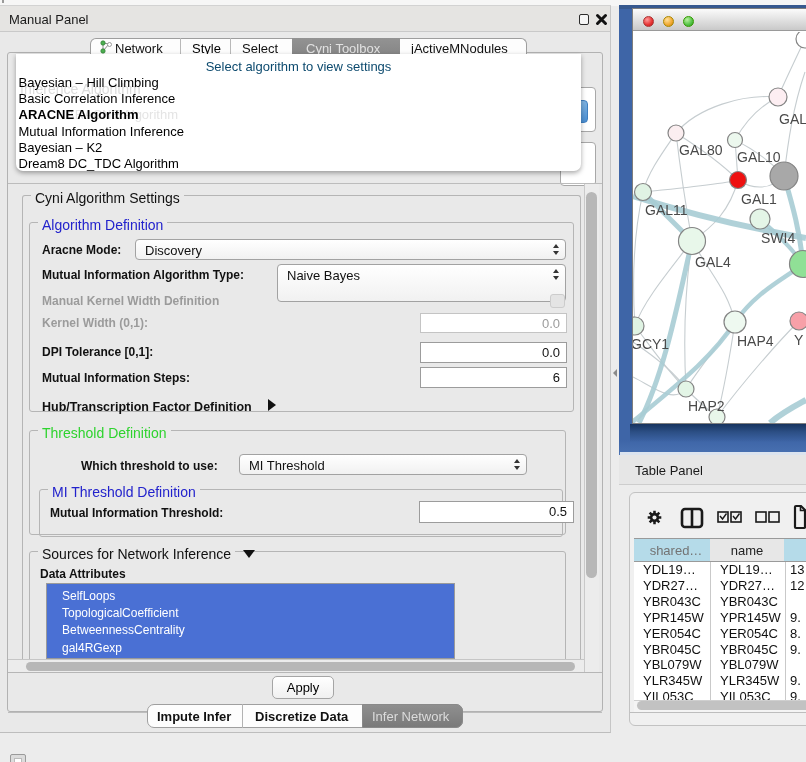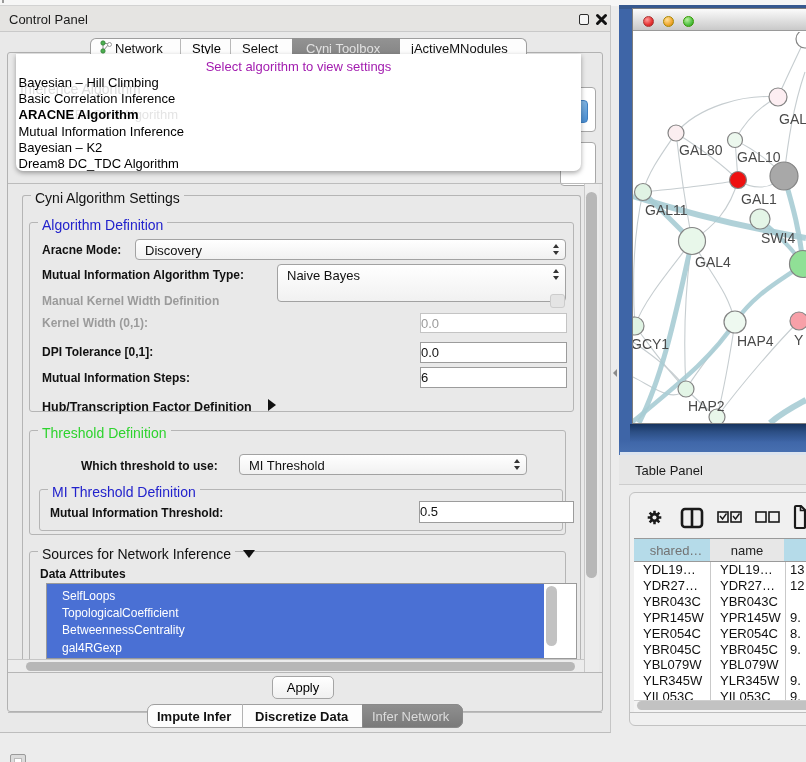--- a/index.html
+++ b/index.html
@@ -1,40 +1,40 @@
 <!DOCTYPE html>
 <html><head><meta charset="utf-8">
 <style>
 html,body{margin:0;padding:0}
 body{width:806px;height:762px;position:relative;overflow:hidden;
  font-family:"Liberation Sans",sans-serif;background:#ececec}
 .a{position:absolute;box-sizing:border-box}
 .lbl{font-size:12px;font-weight:bold;color:#111;white-space:nowrap}
 .dlbl{font-size:12px;font-weight:bold;color:#9b9b9b;white-space:nowrap}
 .fld{background:#fff;border:1px solid #9c9c9c;font-size:13px;color:#111;
- padding:2px 6px 0 0;white-space:nowrap}
+ text-align:right;padding:2px 6px 0 0;white-space:nowrap}
 .combo{background:linear-gradient(#ffffff,#f1f1f1);border:1px solid #a2a2a2;
  border-radius:4px;font-size:13px;color:#111;padding:3px 0 0 9px;white-space:nowrap}
 .grp{border:1px solid #b5b5b5;border-radius:3px}
 .gtit{position:absolute;top:-6px;left:8px;background:#e9e9e9;padding:0 4px;
  font-size:14px;white-space:nowrap}
 .tri-u{width:0;height:0;border-left:3.5px solid transparent;border-right:3.5px solid transparent;
  border-bottom:4.5px solid #333;position:absolute}
 .tri-d{width:0;height:0;border-left:3.5px solid transparent;border-right:3.5px solid transparent;
  border-top:4.5px solid #333;position:absolute}
 </style></head>
 <body>
 
 <div class="a" style="left:0;top:0;width:806px;height:6px;background:#f6f6f6"></div>
 <div class="a" style="left:2px;top:0;width:2px;height:3px;background:#9a9a9a"></div>
 
 <div class="a" style="left:0;top:5px;width:611px;height:728px;background:#e9e9e9;
  border-right:1px solid #c6c6c6;border-bottom:1px solid #bdbdbd;border-top:1px solid #d2d2d2"></div>
 <div class="a" style="left:0;top:6px;width:610px;height:26px;background:#e5e4e2;border-bottom:1px solid #c9c9c9"></div>
-<div class="a" style="left:9px;top:12px;font-size:13px;color:#1a1a1a">Control Panel</div>
+<div class="a" style="left:9px;top:12px;font-size:13px;color:#1a1a1a">Manual Panel</div>
 
 <div class="a" style="left:579px;top:14px;width:10px;height:11px;border:1.6px solid #2c2c2c;border-radius:2px;background:#f5f5f5"></div>
 <svg class="a" style="left:595px;top:13px" width="13" height="13" viewBox="0 0 13 13">
  <path d="M2.5 2.5 L10.5 10.5 M10.5 2.5 L2.5 10.5" stroke="#111" stroke-width="3" stroke-linecap="round"></path>
 </svg>
 
 <div class="a" style="left:7px;top:52px;width:596px;height:660px;background:#e9e9e9;
  border:1px solid #b2b2b2;border-radius:3px"></div>
 
 <div class="a" style="left:90px;top:38px;width:437px;height:19px;background:#fdfdfd;
@@ -87,35 +87,35 @@
 <div class="a lbl" style="left:42px;top:400px;font-size:12.5px">Hub/Transcription Factor Definition</div>
 <div class="a" style="left:268px;top:399px;width:0;height:0;border-top:6px solid transparent;border-bottom:6px solid transparent;border-left:8px solid #111"></div>
 
 <div class="a grp" style="left:29px;top:430px;width:537px;height:105px">
  <span class="gtit" style="color:#2ed32e">Threshold Definition</span>
 </div>
 <div class="a lbl" style="left:81px;top:459px">Which threshold to use:</div>
 <div class="a combo" style="left:239px;top:454px;width:288px;height:21px">MI Threshold</div>
 <div class="tri-u" style="left:514px;top:459px"></div>
 <div class="tri-d" style="left:514px;top:466px"></div>
-<div class="a grp" style="left:39px;top:489px;width:524px;height:42px">
+<div class="a grp" style="left:39px;top:489px;width:524px;height:48px">
  <span class="gtit" style="color:#2222cc">MI Threshold Definition</span>
 </div>
 <div class="a lbl" style="left:50px;top:506px">Mutual Information Threshold:</div>
 <div class="a fld" style="left:419px;top:501px;width:155px;height:22px">0.5</div>
 
 <div class="a" style="left:22px;top:540px;width:560px;height:119px;overflow:hidden">
  <div class="a grp" style="left:7px;top:11px;width:537px;height:150px">
   <span class="gtit" style="color:#111">Sources for Network Inference</span>
  </div>
 </div>
 <div class="a" style="left:243px;top:550px;width:0;height:0;border-left:6px solid transparent;border-right:6px solid transparent;border-top:8px solid #111"></div>
 <div class="a lbl" style="left:40px;top:567px">Data Attributes</div>
 
-<div class="a" style="left:46px;top:583px;width:531px;height:76px;background:#fff;border:1px solid #9a9a9a;overflow:hidden">
+<div class="a" style="left:46px;top:583px;width:409px;height:76px;background:#fff;border:1px solid #9a9a9a;overflow:hidden">
  <div class="a" style="left:0;top:0;width:497px;height:76px;background:#4a70d4;color:#fff;font-size:12px;line-height:17.2px;padding:4px 0 0 15px">
   SelfLoops<br>TopologicalCoefficient<br>BetweennessCentrality<br>gal4RGexp
  </div>
  <div class="a" style="left:499px;top:2px;width:11px;height:60px;background:#c2c2c2;border-radius:6px"></div>
 </div>
 
 <div class="a" style="left:8px;top:659px;width:576px;height:13px;background:#ececec;border-top:1px solid #c6c6c6"></div>
 <div class="a" style="left:26px;top:662px;width:549px;height:9px;background:#b7b7b7;border-radius:5px"></div>
 
 <div class="a" style="left:584px;top:184px;width:15px;height:488px;background:#ececec;border-left:1px solid #c9c9c9"></div>
@@ -131,21 +131,21 @@
 <div class="a" style="left:362px;top:704px;width:101px;height:24px;background:linear-gradient(#8f8f8f,#7a7a7a);border:1px solid #8a8a8a;border-radius:0 7px 7px 0"></div>
 <div class="a" style="left:157px;top:709px;font-size:13px;font-weight:bold;color:#111">Impute Infer</div>
 <div class="a" style="left:255px;top:709px;font-size:13px;font-weight:bold;color:#111">Discretize Data</div>
 <div class="a" style="left:372px;top:709px;font-size:13px;font-weight:normal;color:#dcdcdc">Infer Network</div>
 
 <div class="a" style="left:16px;top:54px;width:565px;height:117px;background:#fff;
  border-radius:0 0 7px 7px;box-shadow:0 2px 5px rgba(0,0,0,0.35);z-index:50"></div>
 <div class="a" style="left:20px;top:81px;z-index:50;font-size:14px;color:#dcdcdc">Inference Algorithm</div>
 <div class="a" style="left:66px;top:107px;z-index:50;font-size:13px;color:#e4e4e4">ARACNE Algorithm</div>
 <div class="a" style="left:16px;top:54px;width:565px;z-index:51;font-size:13px">
- <div style="color:#a21caf;text-align:center;padding-top:5px;height:16px">Select algorithm to view settings</div>
+ <div style="color:#0c4a6e;text-align:center;padding-top:5px;height:16px">Select algorithm to view settings</div>
  <div style="padding-left:2.5px;line-height:16.2px;color:#000">
   Bayesian – Hill Climbing<br>
   Basic Correlation Inference<br>
   <b>ARACNE Algorithm</b><br>
   Mutual Information Inference<br>
   Bayesian – K2<br>
   Dream8 DC_TDC Algorithm
  </div>
 </div>
 

